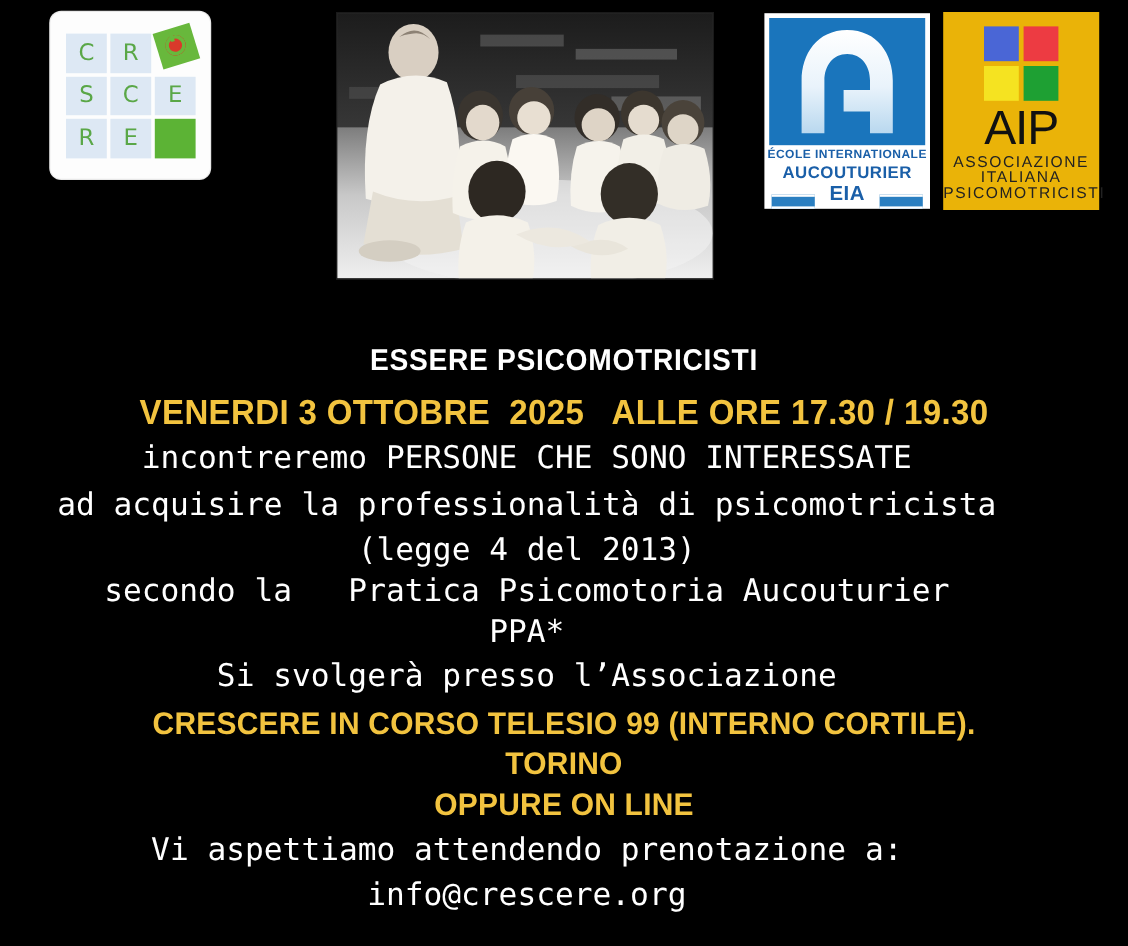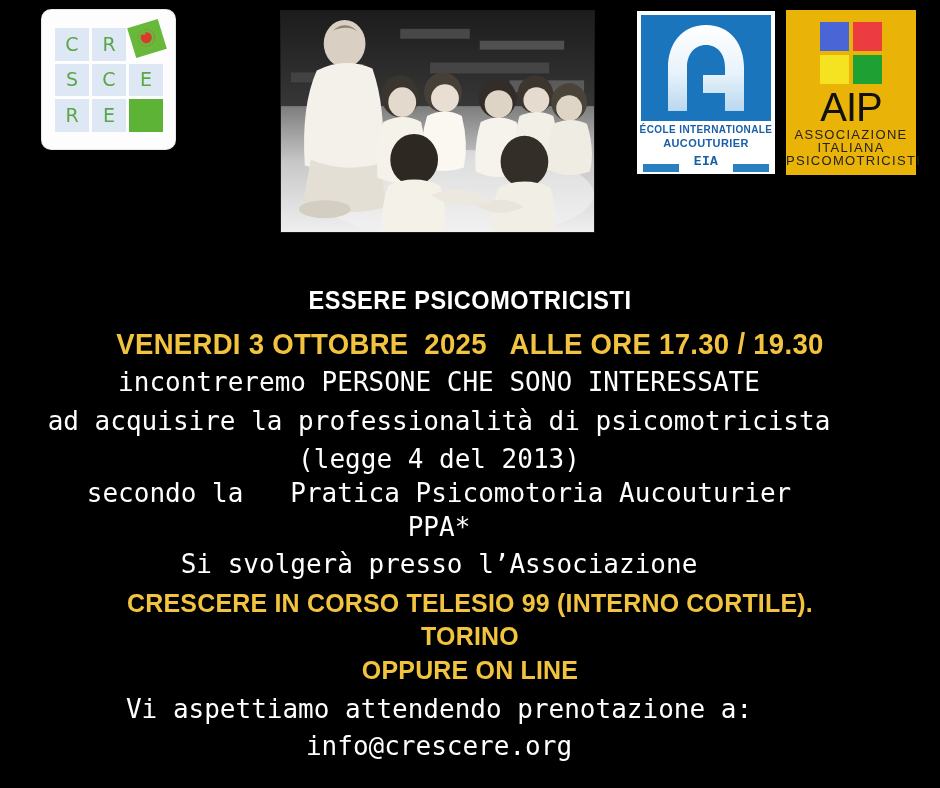--- a/index.html
+++ b/index.html
@@ -118,27 +118,26 @@
     position: absolute;
     left: 0; top: 112px;
     width: 138px;
     text-align: center;
     color: #1a5fa8;
     font-family: "Liberation Sans", sans-serif;
     font-weight: bold;
     letter-spacing: 0.4px;
   }
   .eia-l1 { font-size: 10px; line-height: 13px; }
-  .eia-l2 { font-size: 11px; line-height: 15px; }
+  .eia-l2 { font-size: 14px; line-height: 15px; }
   .eia-l3 {
-    font-size: 13px;
+    font-size: 17px;
     line-height: 20px;
     position: relative;
     margin-top: 1px;
-    font-family: Liberation Mono, monospace;
   }
   .eia-bar {
     position: absolute;
     top: 10px;
     width: 36px; height: 8px;
     background: #2a7fc1;
     border-top: 2px solid #ffffff;
     border-bottom: 2px solid #ffffff;
   }
   .eia-bar.l { left: 6px; }

